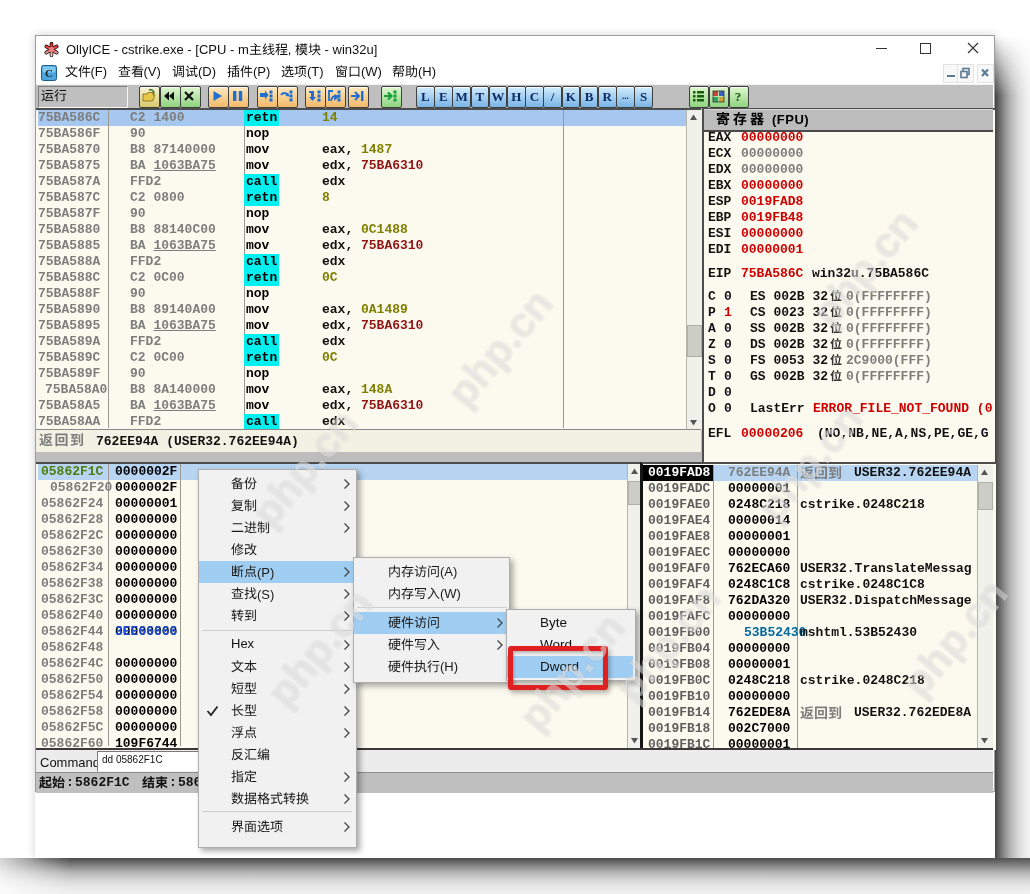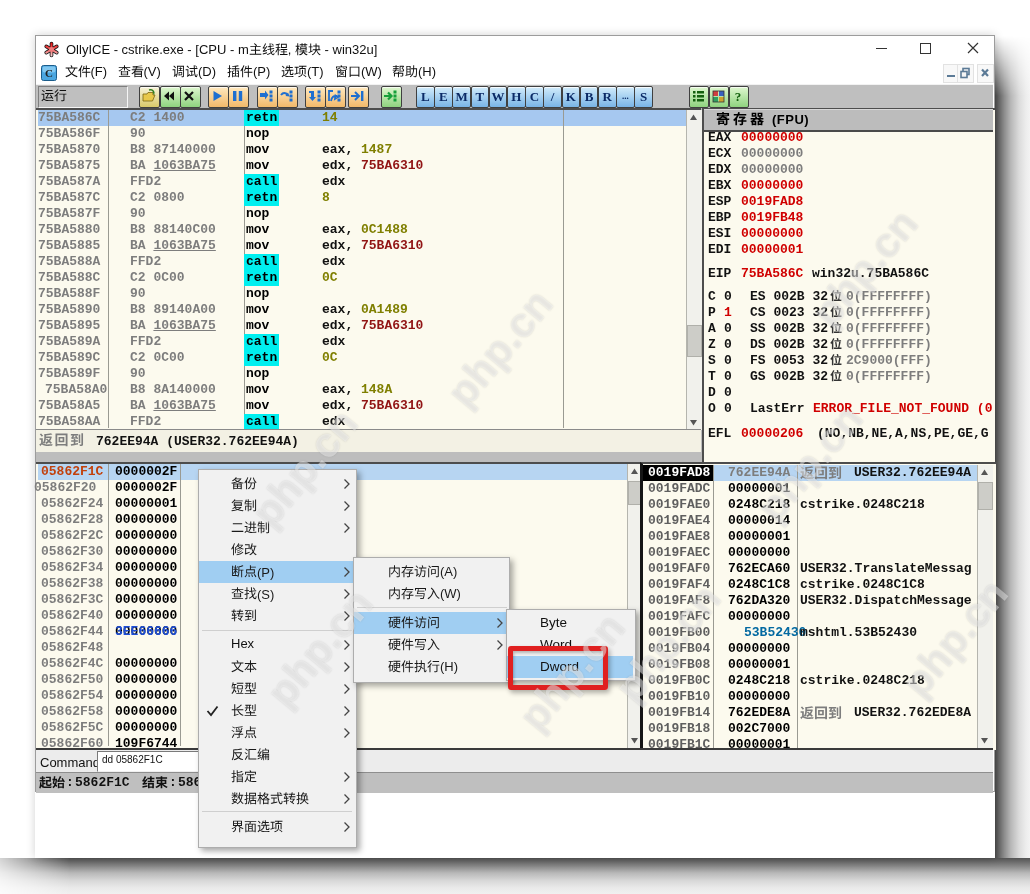--- a/index.html
+++ b/index.html
@@ -457,23 +457,23 @@
     <div class="mono" style="position:absolute;left:46px;top:273px;color:#111">LastErr</div>
     <div class="mono" style="position:absolute;left:109px;top:273px;color:#d00000">ERROR_FILE_NOT_FOUND (0</div>
     <div class="mono" style="position:absolute;left:4px;top:298px;color:#111">EFL</div>
     <div class="mono" style="position:absolute;left:37px;top:298px;color:#d00000">00000206</div>
     <div class="mono" style="position:absolute;left:113px;top:298px;color:#111">(NO,NB,NE,A,NS,PE,GE,G</div>
   </div>
 <div style="position:absolute;left:36px;top:462px;width:607px;height:286px;background:#fcfaee;border-top:2px solid #4d4d4d;"></div>
 <div style="position:absolute;left:38px;top:464px;width:589px;height:16px;background:#b7d5f2;"></div>
 <div style="position:absolute;left:108px;top:464px;width:1px;height:282px;background:#9a9a92;"></div>
 <div style="position:absolute;left:180px;top:464px;width:1px;height:282px;background:#9a9a92;"></div>
-<div class="mono" style="position:absolute;left:41px;top:464px;color:#c2410c;">05862F1C</div>
+<div class="mono" style="position:absolute;left:41px;top:464px;color:#4d7c0f;">05862F1C</div>
 <div class="mono" style="position:absolute;left:115px;top:464px;color:#000;">0000002F</div>
-<div class="mono" style="position:absolute;left:34px;top:480px;color:#7d7d7d;">05862F20</div>
+<div class="mono" style="position:absolute;left:50px;top:480px;color:#7d7d7d;">05862F20</div>
 <div class="mono" style="position:absolute;left:115px;top:480px;color:#000;">0000002F</div>
 <div class="mono" style="position:absolute;left:41px;top:496px;color:#7d7d7d;">05862F24</div>
 <div class="mono" style="position:absolute;left:115px;top:496px;color:#000;">00000001</div>
 <div class="mono" style="position:absolute;left:41px;top:512px;color:#7d7d7d;">05862F28</div>
 <div class="mono" style="position:absolute;left:115px;top:512px;color:#000;">00000000</div>
 <div class="mono" style="position:absolute;left:41px;top:528px;color:#7d7d7d;">05862F2C</div>
 <div class="mono" style="position:absolute;left:115px;top:528px;color:#000;">00000000</div>
 <div class="mono" style="position:absolute;left:41px;top:544px;color:#7d7d7d;">05862F30</div>
 <div class="mono" style="position:absolute;left:115px;top:544px;color:#000;">00000000</div>
 <div class="mono" style="position:absolute;left:41px;top:560px;color:#7d7d7d;">05862F34</div>

